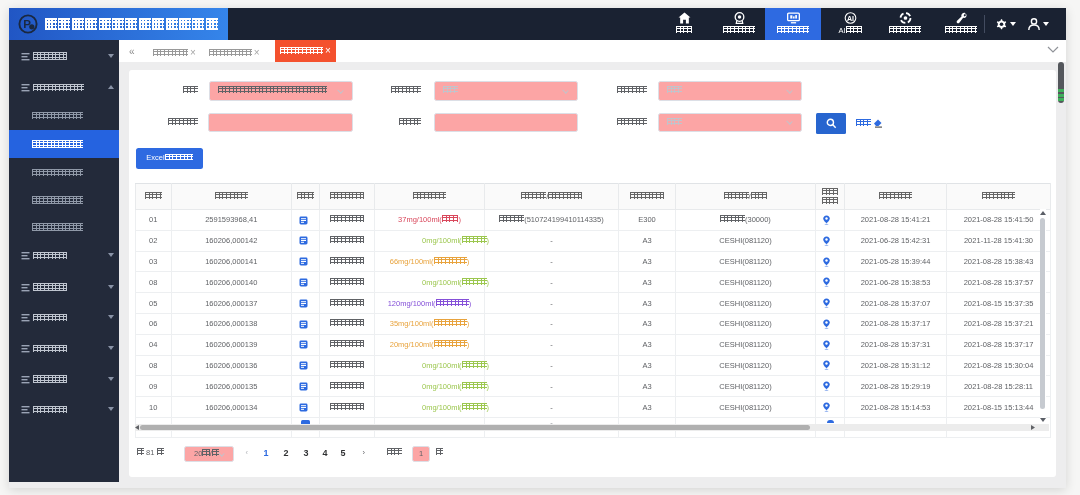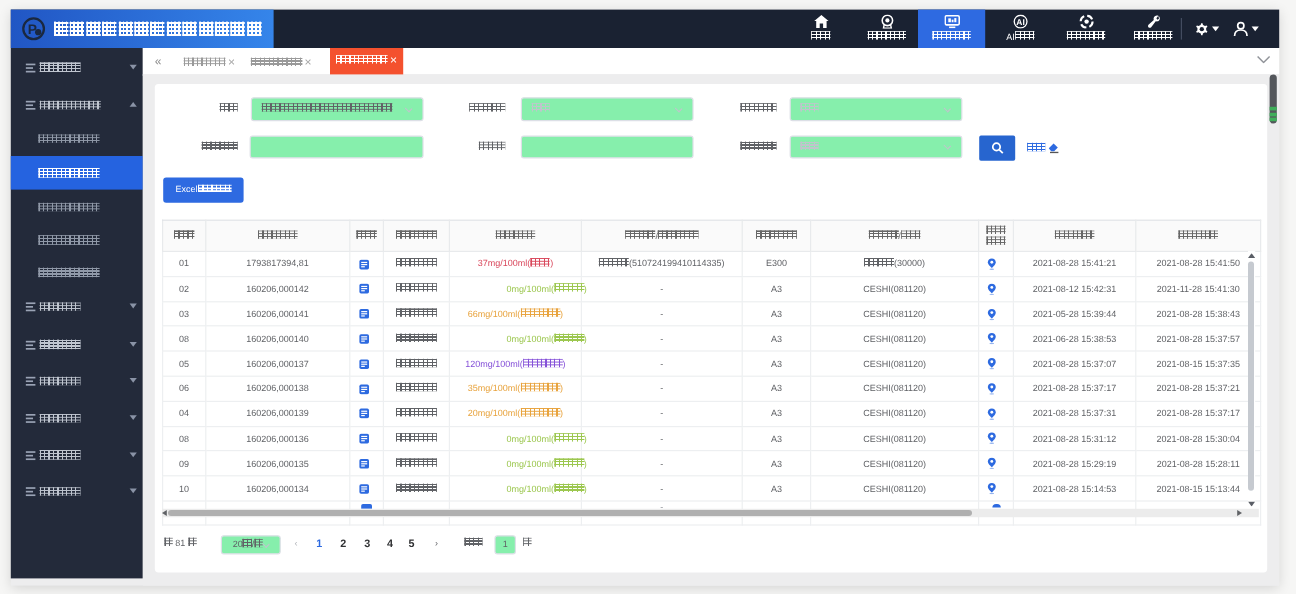--- a/index.html
+++ b/index.html
@@ -26,21 +26,21 @@
 .sarrowup{position:absolute;right:5px;top:12px;width:0;height:0;border-left:3px solid transparent;border-right:3px solid transparent;border-bottom:4px solid #8a93a6;}
 .ssel{background:#2563e0;color:#fff;}
 .ssel .stext2{color:#fff;}
 #tabbar{position:absolute;left:110px;top:32px;width:947px;height:22.5px;background:#fff;border-bottom:1px solid #e4e4e4;}
 .tab{position:absolute;top:4px;height:18px;line-height:18px;color:#999;}
 .tabx{color:#a5a5a5;font-size:10px;}
 #tabact{position:absolute;left:156px;top:0;height:22.5px;line-height:22.5px;background:#f4512e;color:#fff;padding:0 5.4px;border-radius:0;}
 #main{position:absolute;left:110px;top:54px;width:947px;height:426px;background:#ededee;}
 #card{position:absolute;left:9.5px;top:8px;width:927.5px;height:407px;background:#fff;border-radius:3px;}
 .flabel{position:absolute;color:#606266;text-align:right;}
-.fbox{position:absolute;height:19.5px;border:1px solid #dcdfe6;border-radius:2.5px;background:#86efac;color:#606266;line-height:17.5px;padding-left:8px;}
+.fbox{position:absolute;height:19.5px;border:1px solid #dcdfe6;border-radius:2.5px;background:#fca5a5;color:#606266;line-height:17.5px;padding-left:8px;}
 .ph{color:#c0c4cc;}
 .chev{position:absolute;right:9px;top:6.5px;width:5px;height:5px;border-right:1px solid #c0c4cc;border-bottom:1px solid #c0c4cc;transform:rotate(45deg) scale(1,.8);transform-origin:center;margin-top:-1px;}
 #searchbtn{position:absolute;left:687px;top:42.5px;width:30.5px;height:21px;background:#2765cf;border-radius:1.5px;}
 #reset{position:absolute;left:727px;top:47px;color:#2d6ae0;}
 #excel{position:absolute;left:7.5px;top:78px;width:67px;height:20.5px;background:#2e6ae1;border-radius:2.5px;color:#fff;text-align:center;line-height:20.5px;}
 table{position:absolute;left:6px;top:113px;border-collapse:collapse;table-layout:fixed;width:915.5px;font-size:7.5px;color:#606266;}
 th{height:26px;background:#fafafa;color:#666;font-weight:normal;border:1px solid #e8eaec;border-top:1px solid #e0e3e6;text-align:center;}
 td{height:19.8px;border:1px solid #edeff1;text-align:center;white-space:nowrap;}
 tr{height:20.8px;}
 .red{color:#d9485c;}.green{color:#9cc74f;padding-left:47px;}.orange{color:#e8a33d;}.purple{color:#8550d8;}
@@ -267,21 +267,21 @@
               <th><i class="z" style="width:33.2px;height:7px"></i></th>
               <th><i class="z" style="width:24.9px;height:7px"></i>/<i class="z" style="width:33.2px;height:7px"></i></th>
               <th><i class="z" style="width:33.2px;height:7px"></i></th>
               <th><i class="z" style="width:24.9px;height:7px"></i>/<i class="z" style="width:16.6px;height:7px"></i></th>
               <th><i class="z" style="width:16.6px;height:7px"></i><br><i class="z" style="width:16.6px;height:7px"></i></th>
               <th><i class="z" style="width:33.2px;height:7px"></i></th>
               <th><i class="z" style="width:33.2px;height:7px"></i></th>
             </tr>
   <tr>
               <td>01</td>
-              <td>1793817394,81</td>
+              <td>2591593968,41</td>
               <td><svg class="opicon" style="margin-right:3px" width="9" height="9" viewBox="0 0 9 9">
                   <rect x="0.5" y="0.5" width="8" height="8" rx="1.4" fill="#2d6ae0"></rect>
                   <rect x="2" y="2.2" width="5" height="1" fill="#fff"></rect>
                   <rect x="2" y="4" width="5" height="1" fill="#fff"></rect>
                   <rect x="2" y="5.8" width="3" height="1" fill="#fff"></rect>
                 </svg></td>
               <td><i class="z" style="width:33.2px;height:7px"></i></td>
               <td><span class="red">37mg/100ml(<i class="z" style="width:16.6px;height:7px"></i>)</span></td>
               <td><i class="z" style="width:24.9px;height:7px"></i>(510724199410114335)</td>
               <td>E300</td>
@@ -306,21 +306,21 @@
               <td><i class="z" style="width:33.2px;height:7px"></i></td>
               <td><span class="green">0mg/100ml(<i class="z" style="width:24.9px;height:7px"></i>)</span></td>
               <td>-</td>
               <td>A3</td>
               <td>CESHI(081120)</td>
               <td><svg class="opicon" style="margin-right:7px" width="9" height="10" viewBox="0 0 9 10">
                   <path d="M4.5 0.4 C6.4 0.4 7.8 1.8 7.8 3.6 C7.8 5.6 4.5 8.4 4.5 8.4 C4.5 8.4 1.2 5.6 1.2 3.6 C1.2 1.8 2.6 0.4 4.5 0.4 Z" fill="#2d6ae0"></path>
                   <circle cx="4.5" cy="3.5" r="1.2" fill="#fff"></circle>
                   <ellipse cx="4.5" cy="9.3" rx="2" ry="0.6" fill="#2d6ae0" opacity="0.5"></ellipse>
                 </svg></td>
-              <td>2021-08-12 15:42:31</td>
+              <td>2021-06-28 15:42:31</td>
               <td>2021-11-28 15:41:30</td>
             </tr>
 <tr>
               <td>03</td>
               <td>160206,000141</td>
               <td><svg class="opicon" style="margin-right:3px" width="9" height="9" viewBox="0 0 9 9">
                   <rect x="0.5" y="0.5" width="8" height="8" rx="1.4" fill="#2d6ae0"></rect>
                   <rect x="2" y="2.2" width="5" height="1" fill="#fff"></rect>
                   <rect x="2" y="4" width="5" height="1" fill="#fff"></rect>
                   <rect x="2" y="5.8" width="3" height="1" fill="#fff"></rect>

